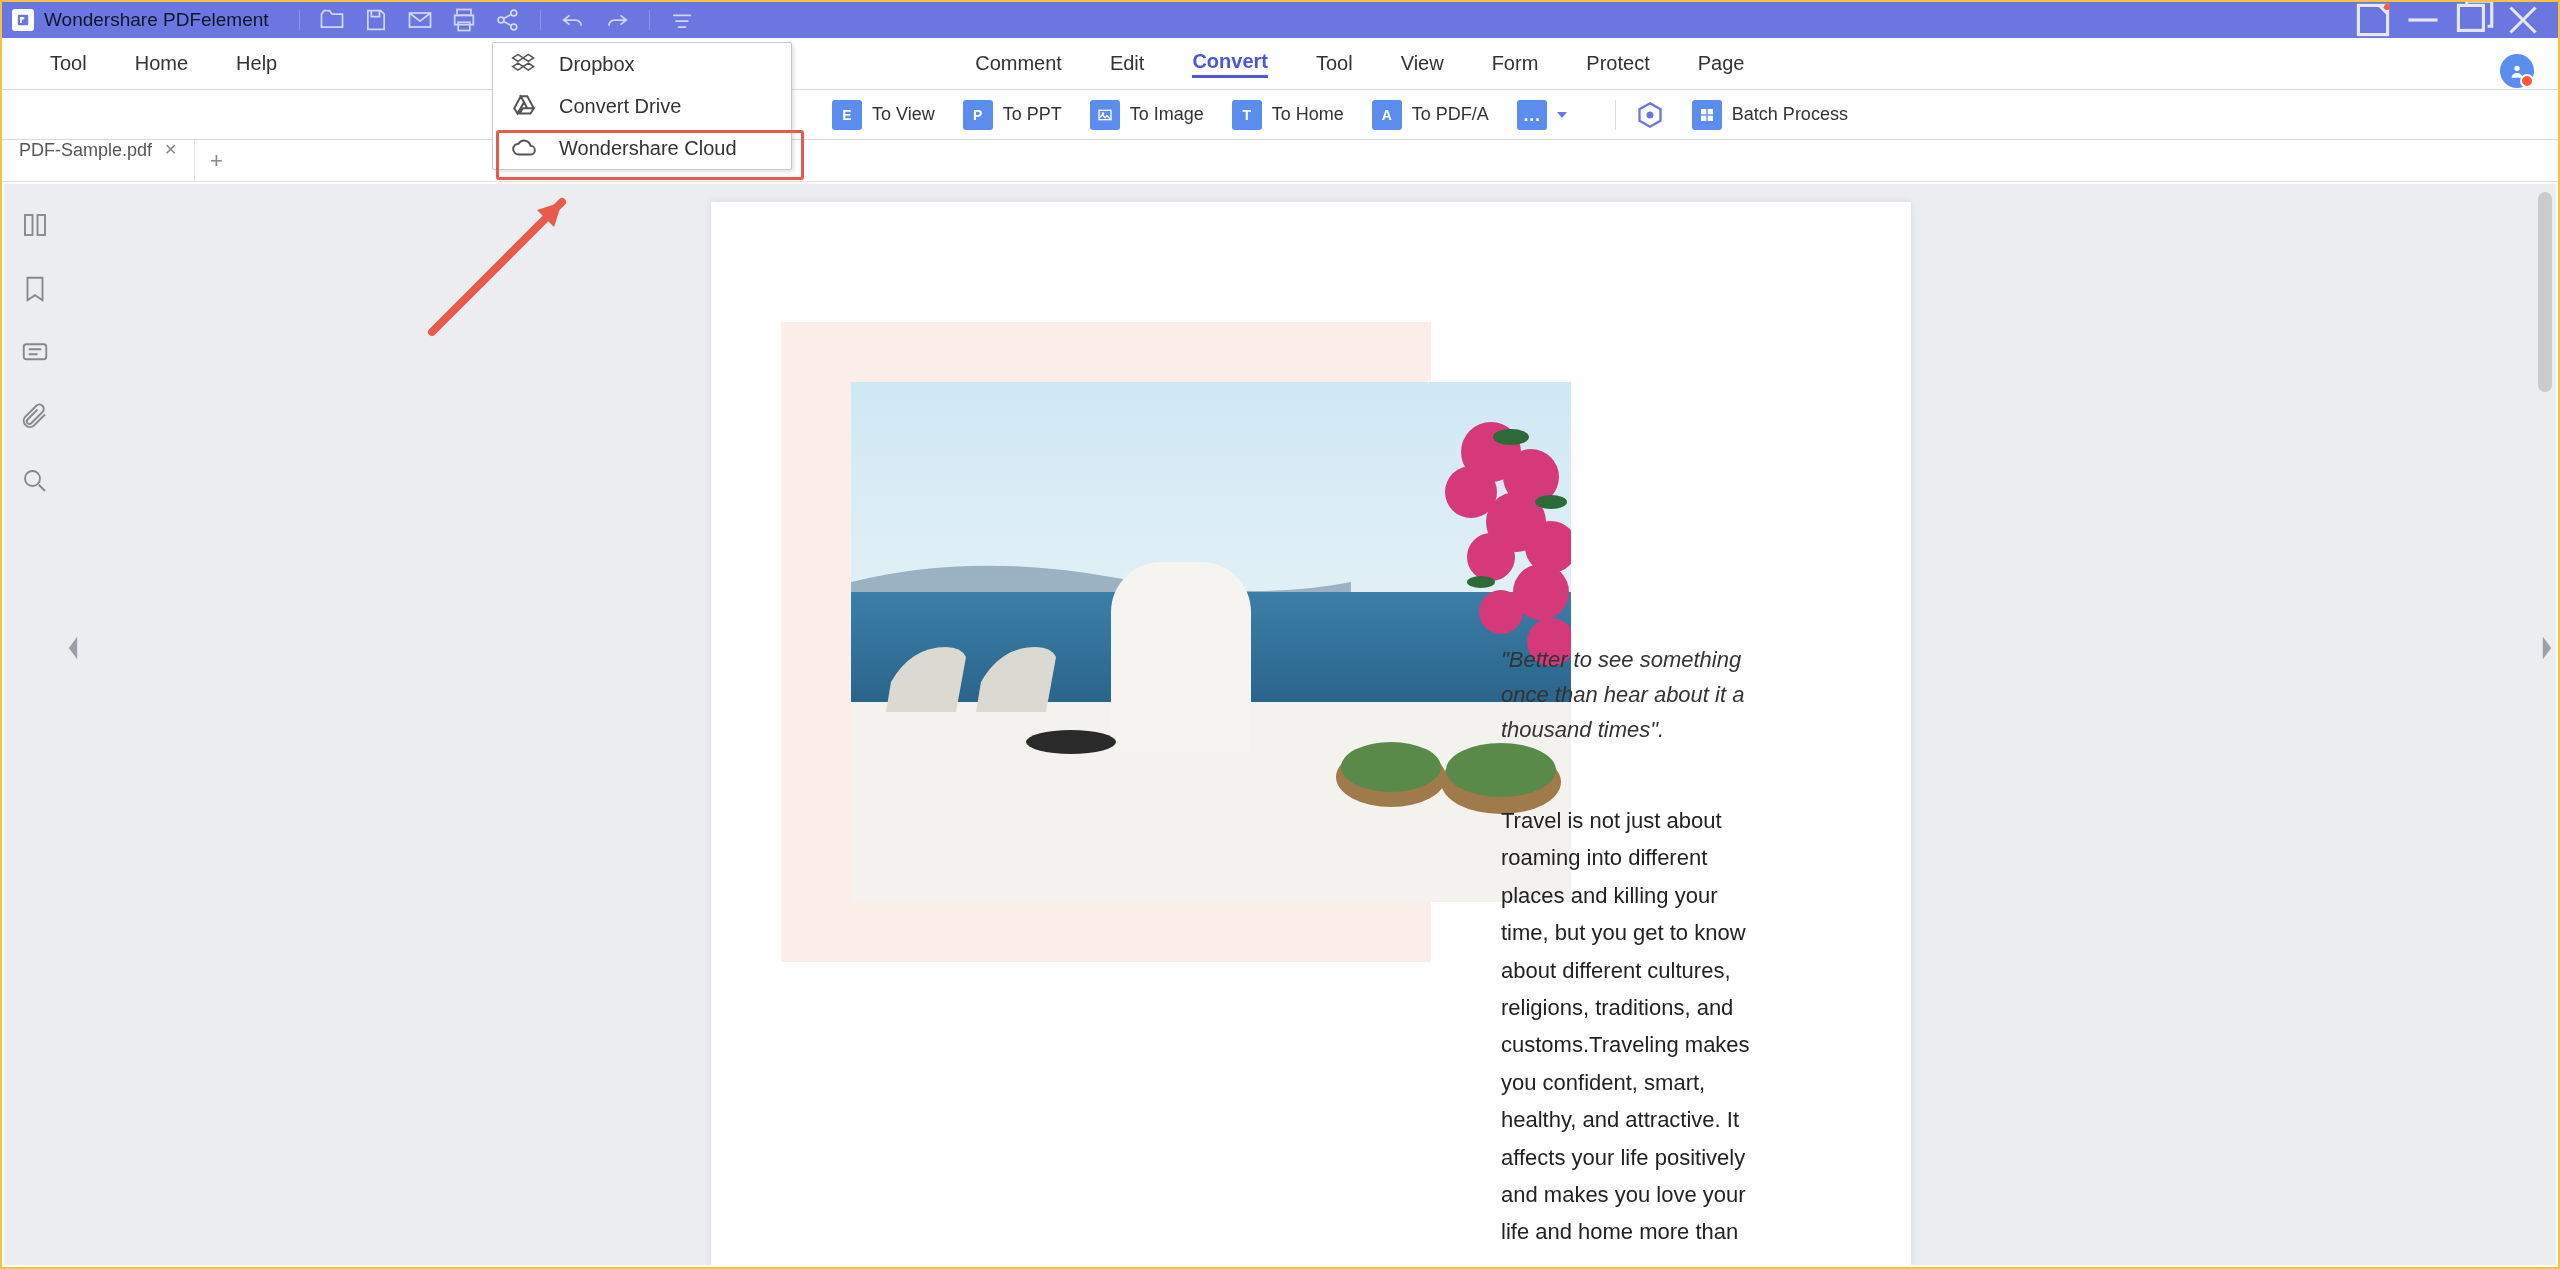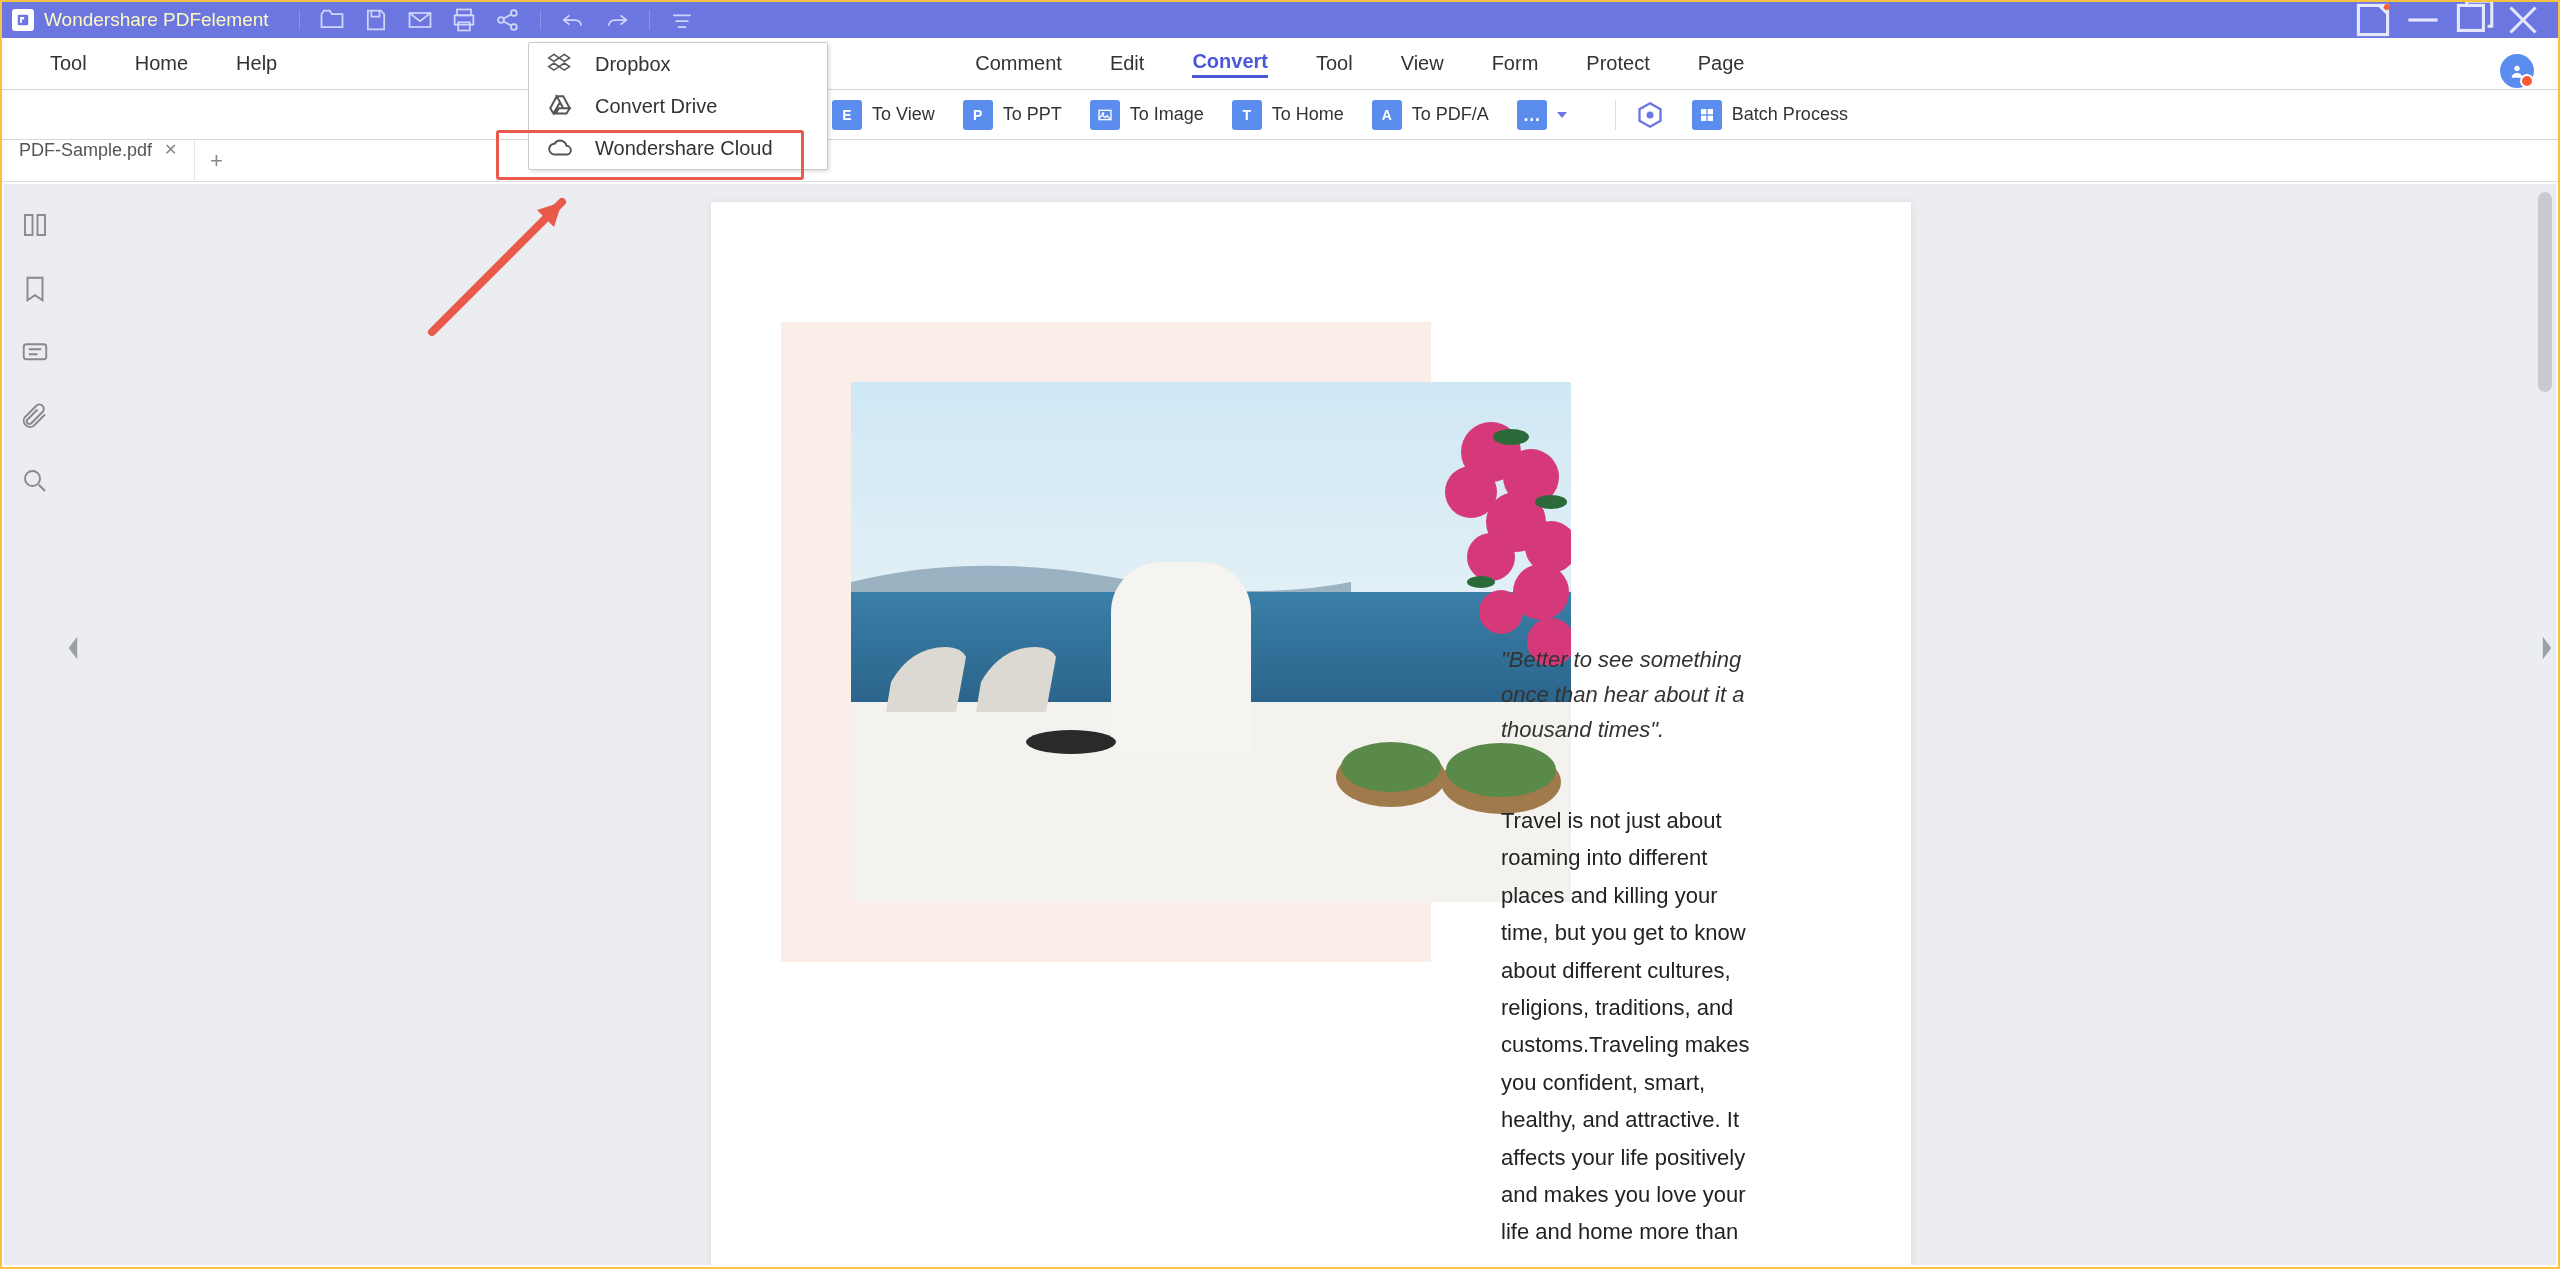--- a/index.html
+++ b/index.html
@@ -1,18 +1,18 @@
 <!DOCTYPE html>
 <html><head>
 <meta charset="utf-8">
 <style>
 * { margin: 0; padding: 0; box-sizing: border-box; font-family: -apple-system, BlinkMacSystemFont, "Segoe UI", Arial, sans-serif; }
 body { width: 2560px; height: 1269px; background: #fff; overflow: hidden; position: relative; border: 2px solid #f5c242; }
 
-.titlebar { height: 36px; background: #6b76e1; display: flex; align-items: center; padding: 0 10px; color: #fef9c3; font-size: 18px; }
+.titlebar { height: 36px; background: #6b76e1; display: flex; align-items: center; padding: 0 10px; color: #0f172a; font-size: 18px; }
 .titlebar .app-icon { width: 22px; height: 22px; background: #fff; border-radius: 3px; margin-right: 10px; display:flex; align-items:center; justify-content:center; }
 .titlebar .app-icon svg { width:14px; height:14px; }
 .titlebar .app-title { font-size: 19px; margin-right: 20px; }
 .titlebar .tb-sep { width:1px; height:20px; background:#8a93ea; margin: 0 10px; }
 .titlebar .tb-icon { width: 28px; height: 28px; margin: 0 8px; display: flex; align-items:center; justify-content:center; cursor:pointer; }
 .titlebar .tb-icon svg { stroke: #d0d5fa; fill:none; stroke-width:1.5; }
 .titlebar .spacer { flex:1; }
 .titlebar .win-btn { width: 50px; height:36px; display:flex; align-items:center; justify-content:center; cursor:pointer; }
 .titlebar .win-btn svg { stroke:#e5e8fb; fill:none; stroke-width:1.5; }
 .titlebar .notif-dot { width:6px; height:6px; background:#ff5a36; border-radius:50%; position:absolute; top:2px; right:8px; }
@@ -51,21 +51,21 @@
 .page .quote { position:absolute; right:80px; top:320px; width:260px; font-style:italic; font-size:22px; color:#333; line-height:1.6; }
 .page .body1 { position:absolute; right:80px; top:480px; width:260px; font-size:22px; color:#222; line-height:1.7; }
 
 .scrollbar { position:absolute; right:6px; top:190px; width:14px; height:200px; background:#c9cbce; border-radius:7px; }
 
 .side-arrow { position:absolute; top:50%; width:14px; height:26px; display:flex; align-items:center; justify-content:center; cursor:pointer; }
 .side-arrow.left { left:64px; }
 .side-arrow.right { right:4px; }
 .side-arrow svg { fill:#9aa0a8; }
 
-.dropdown { position:absolute; left:526px; top:40px; width:300px; background:#fff; border:1px solid #c9c9c9; border-radius:2px; box-shadow: 2px 2px 4px rgba(0,0,0,0.12); z-index:50; }
+.dropdown { position:absolute; left:490px; top:40px; width:300px; background:#fff; border:1px solid #c9c9c9; border-radius:2px; box-shadow: 2px 2px 4px rgba(0,0,0,0.12); z-index:50; }
 .dropdown .dd-item { height:42px; display:flex; align-items:center; padding: 0 18px; font-size:20px; color:#333; cursor:pointer; }
 .dropdown .dd-item .dd-ico { width:26px; height:26px; margin-right:22px; display:flex; align-items:center; justify-content:center; }
 .dropdown .dd-item .dd-ico svg { stroke:#555; fill:none; stroke-width:1.8; }
 
 .highlight-box { position:absolute; left:494px; top:128px; width:308px; height:50px; border:3px solid #e85a4a; border-radius:3px; pointer-events:none; z-index:51; }
 .arrow-annot { position:absolute; left:420px; top:180px; width:160px; height:160px; pointer-events:none; z-index:51; }
 .arrow-annot svg { width:100%; height:100%; }
 
 .avatar { width:34px; height:34px; border-radius:50%; background:#5b8def; position:absolute; right:24px; top:52px; display:flex; align-items:center; justify-content:center; }
 .avatar::after { content:""; position:absolute; bottom:0; right:0; width:10px; height:10px; background:#ff5a36; border-radius:50%; border:2px solid #fff; }

